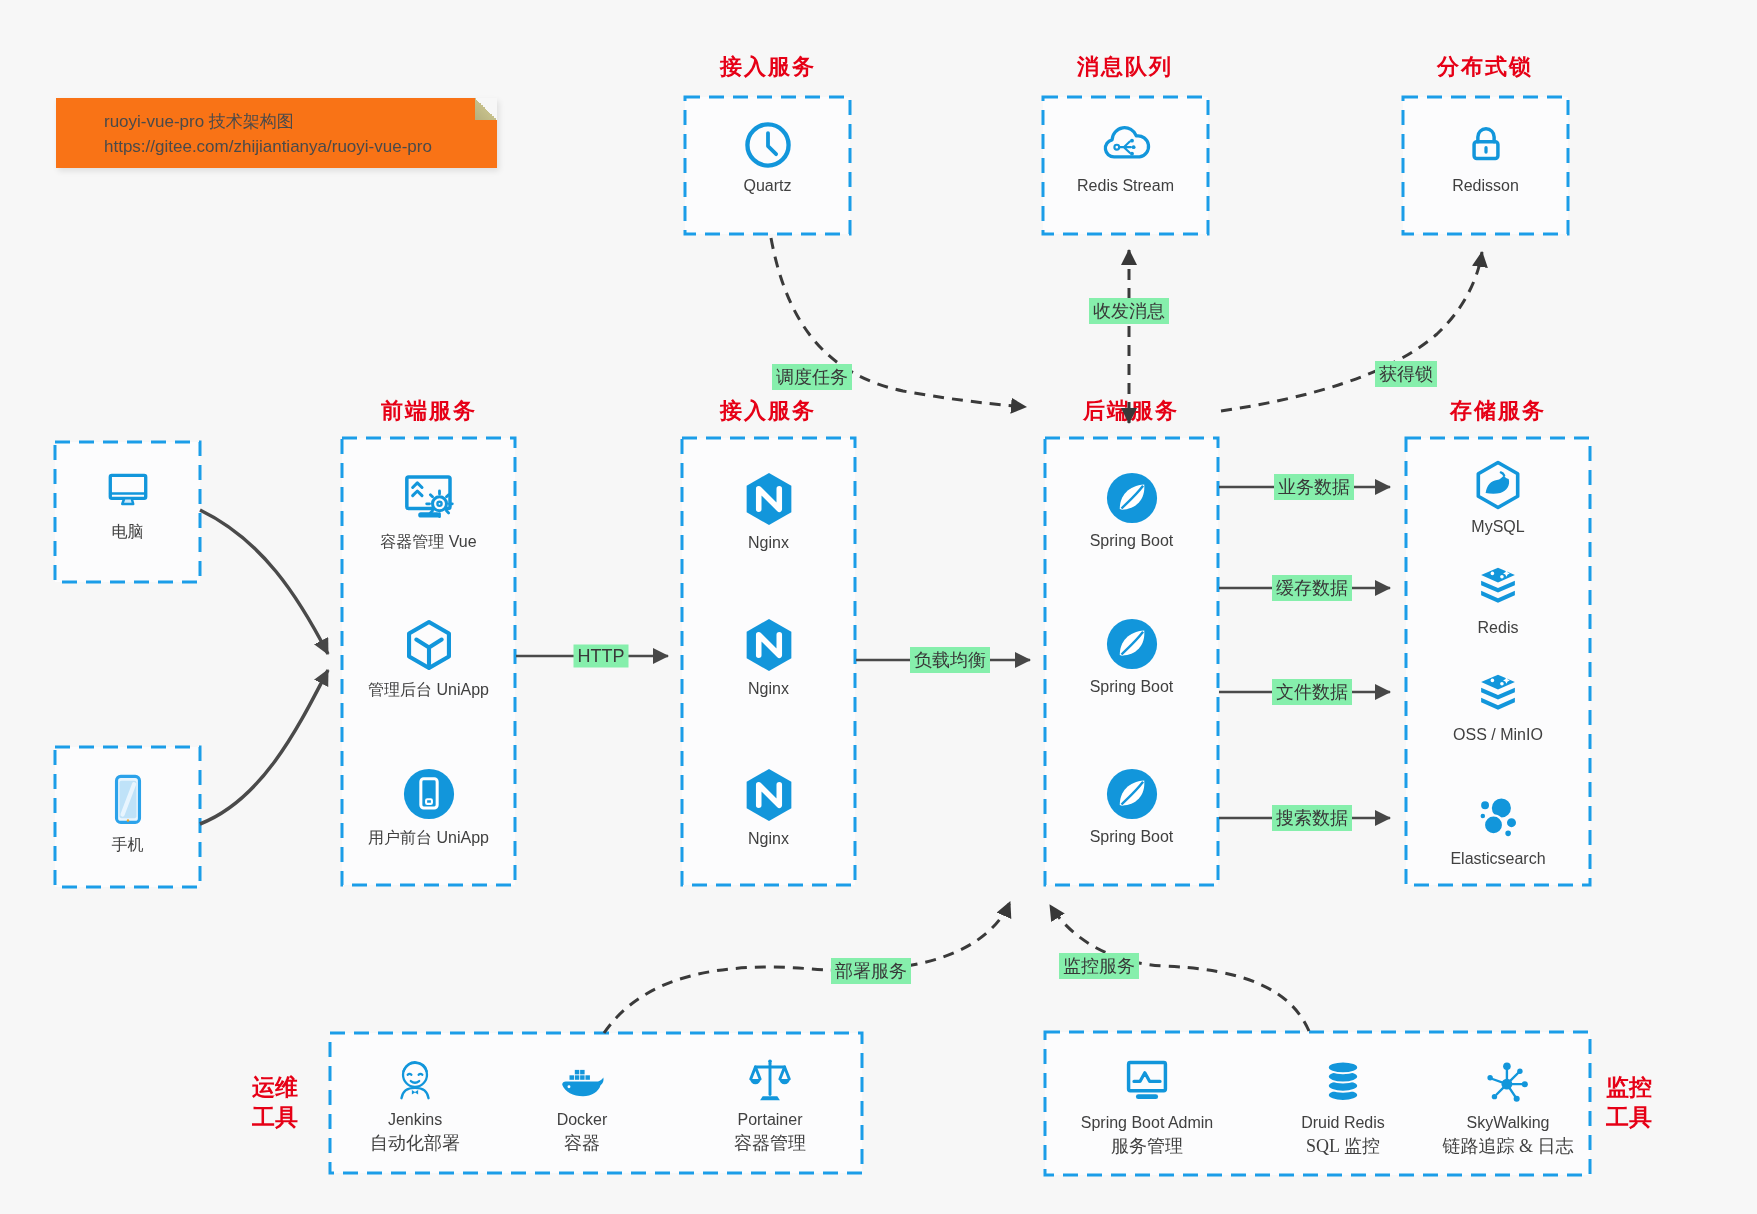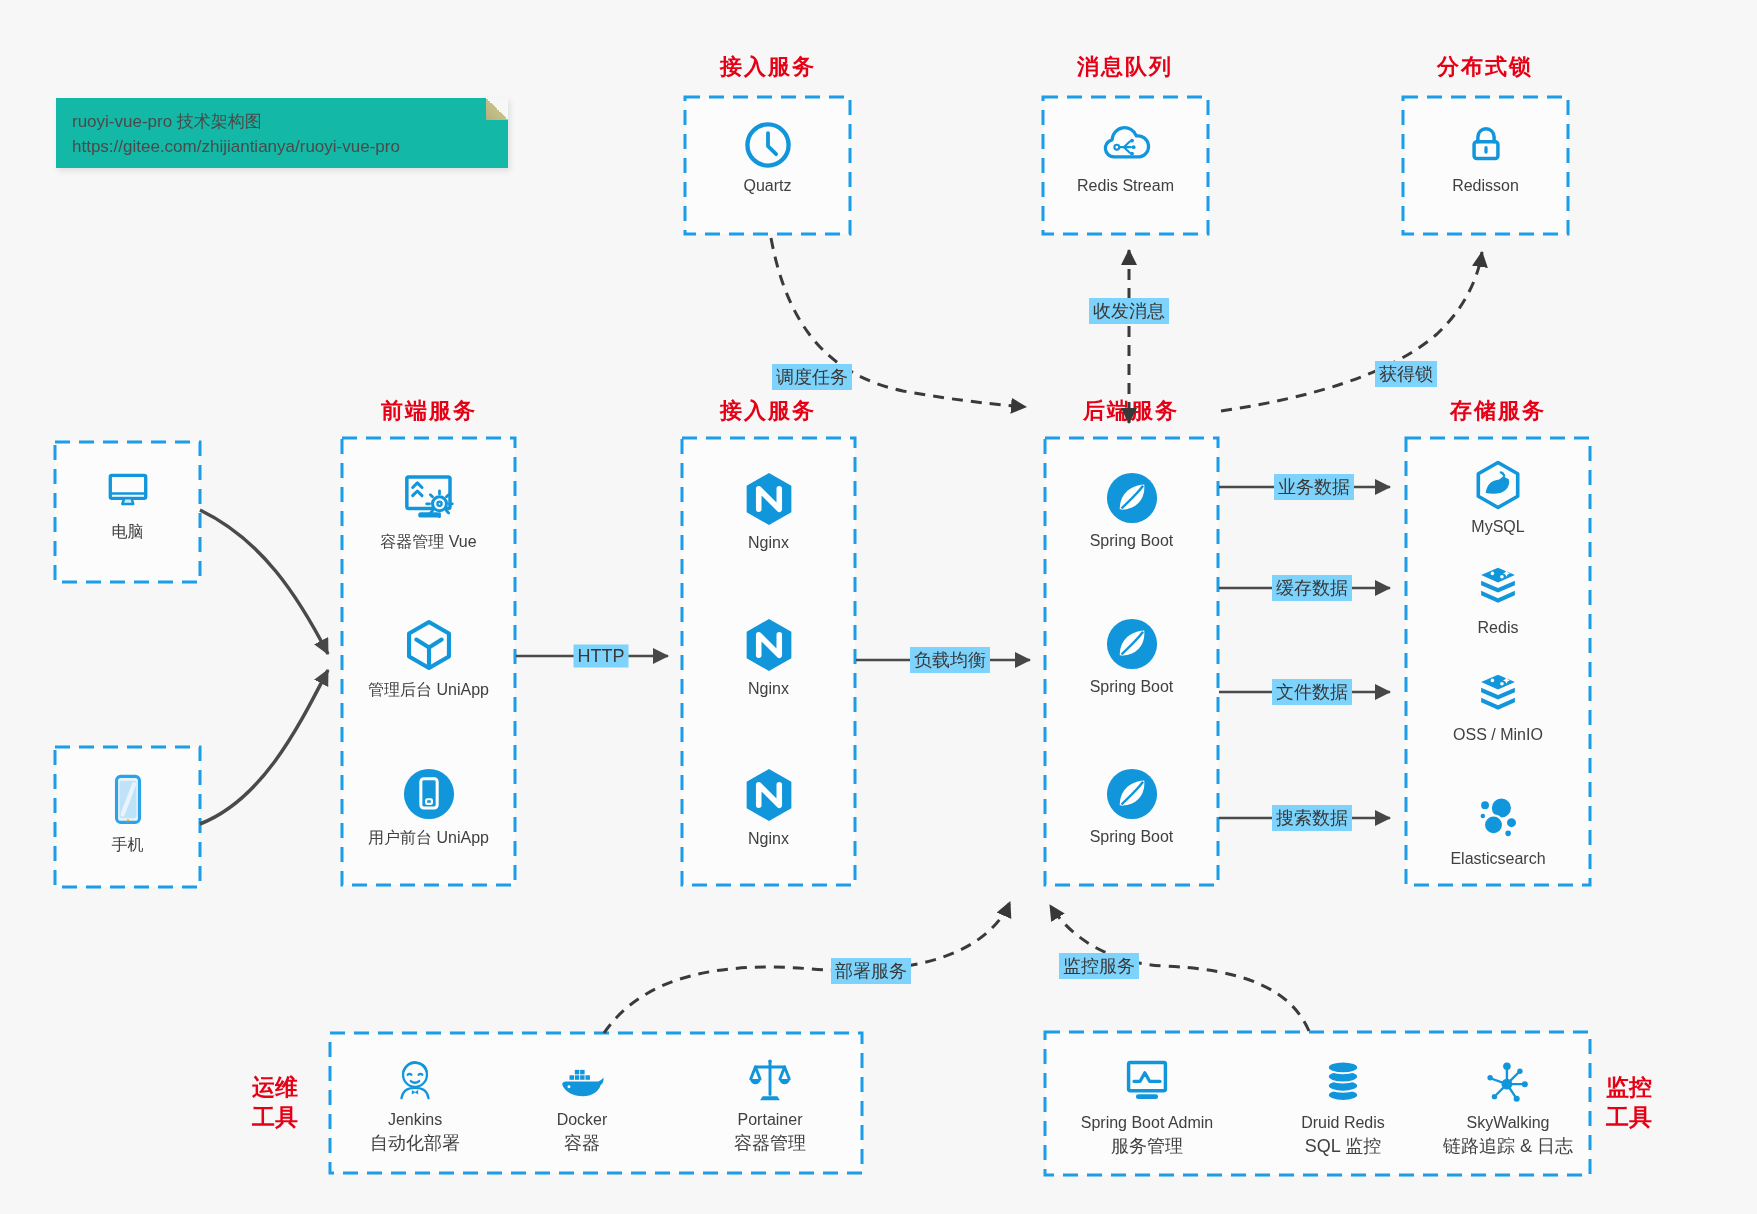--- a/index.html
+++ b/index.html
@@ -9,25 +9,25 @@
   .dbox{fill:#fcfcfd;stroke:#1b9de8;stroke-width:3;stroke-dasharray:15 9;}
   .panel{position:absolute;z-index:2;}
   .gtitle{position:absolute;z-index:2;transform:translateX(-50%);color:#e60016;
           font-size:22px;font-weight:bold;letter-spacing:2px;white-space:nowrap;}
   .side-title{position:absolute;z-index:2;color:#e60016;font-size:23px;font-weight:bold;
           line-height:30px;white-space:nowrap;}
   .item{position:absolute;left:0;right:0;text-align:center;}
   .icon-wrap{display:block;margin:0 auto;}
   .icon-wrap svg{display:block;margin:0 auto;}
   .node-label{font-size:16px;color:#404040;margin-top:6px;white-space:nowrap;}
-  .node-desc{font-size:18px;color:#404040;margin-top:2px;white-space:nowrap;}
-  .elabel{position:absolute;z-index:4;transform:translate(-50%,-50%);background:#7dd3fc;
+  .node-desc{font-size:18px;color:#404040;margin-top:2px;white-space:nowrap;font-family:Liberation Serif, serif;}
+  .elabel{position:absolute;z-index:4;transform:translate(-50%,-50%);background:#86efac;
           padding:1px 4px;font-size:18px;color:#383838;white-space:nowrap;text-align:right;}
-  #note{position:absolute;left:56px;top:98px;width:452px;height:70px;background:#14b8a6;
-        z-index:2;box-shadow:2px 3px 6px rgba(0,0,0,0.10);}
+  #note{position:absolute;left:56px;top:98px;width:409px;height:70px;background:#f97316;
+        z-index:2;box-shadow:2px 3px 6px rgba(0,0,0,0.10);padding-left:32px;}
   #note .fold{position:absolute;top:0;right:0;width:22px;height:22px;
         background:linear-gradient(225deg,#f7f7f7 0%,#f7f7f7 50%,#c6c08b 50%,#b5af7d 100%);}
   #note .note-text{padding:11px 16px;font-size:17px;line-height:25px;color:#4a4a4a;white-space:nowrap;}
 </style>
 </head>
 <body>
 
 <div id="canvas">
 
   <svg class="layer" width="1757" height="1214">

